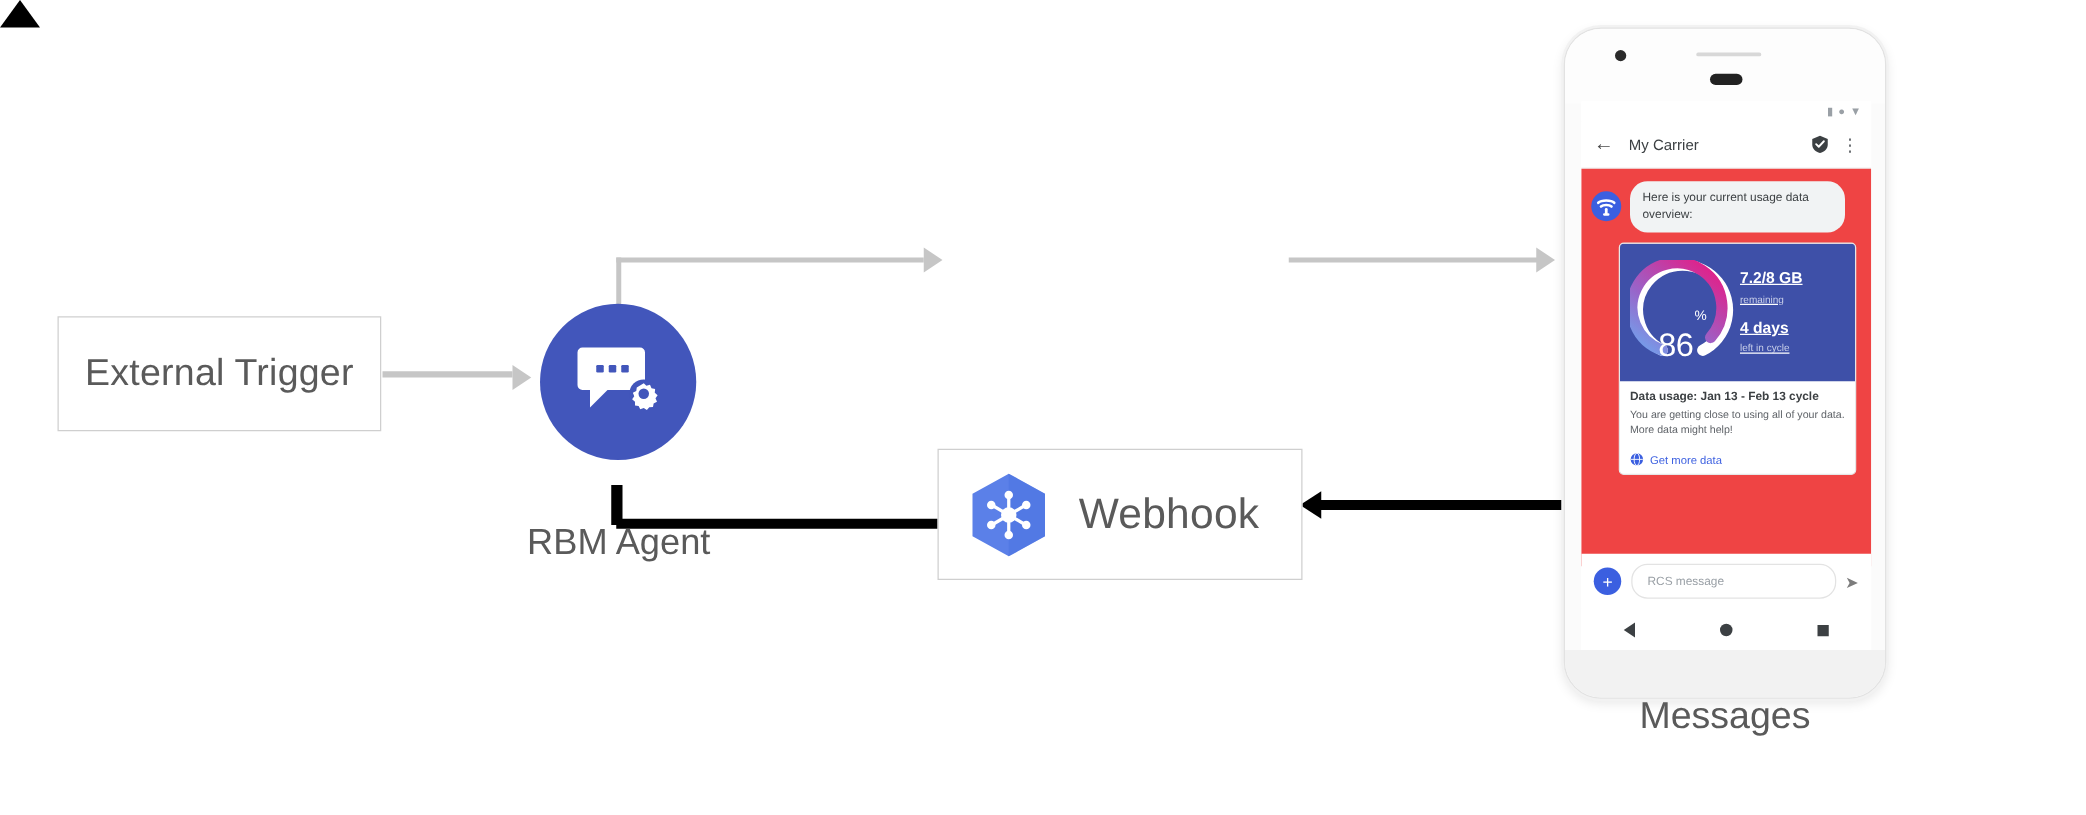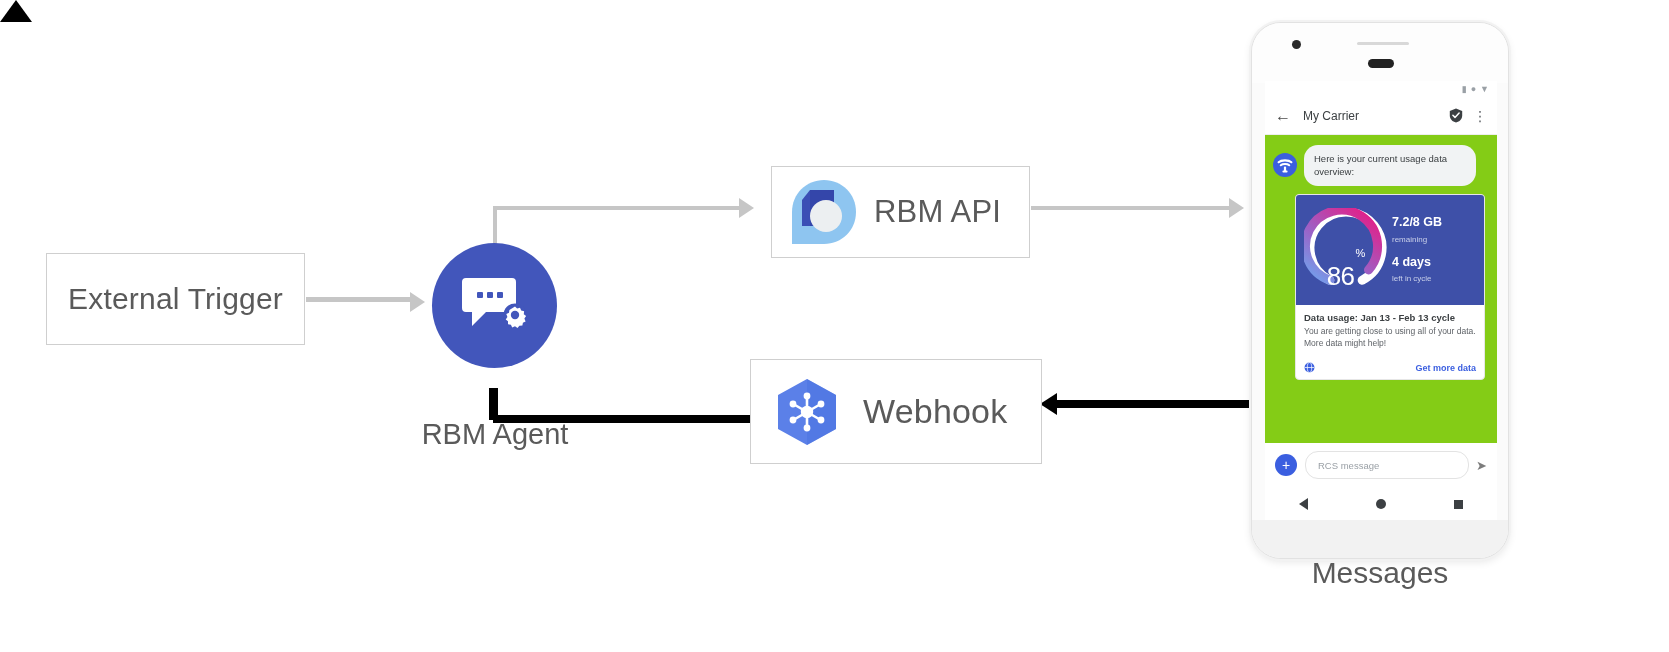--- a/index.html
+++ b/index.html
@@ -125,21 +125,21 @@
 
   #app-bar {
     height: 38px; display: flex; align-items: center; padding: 0 10px;
     background: #fff; border-bottom: 1px solid #eeeeee;
   }
   #app-bar .back { font-size: 16px; color: #4a4a4a; }
   #app-bar .title { font-size: 12px; color: #3c4043; margin-left: 12px; flex: 1; }
   #app-bar .shield { width: 14px; height: 15px; position: relative; }
   #app-bar .more { font-size: 14px; color: #5f6368; margin-left: 10px; letter-spacing: 0; }
 
-  #chat-area { position: relative; height: 318px; background: #84cc16; padding: 10px 0 0 0; }
+  #chat-area { position: relative; height: 318px; background: #ef4444; padding: 10px 0 0 0; }
 
   .msg-row { display: flex; align-items: flex-start; padding: 0 8px; }
   .avatar {
     width: 24px; height: 24px; border-radius: 50%; background: #3b5fe0;
     flex: 0 0 24px; margin-top: 8px; position: relative;
   }
   .bubble {
     background: #f1f3f4; border-radius: 14px; padding: 7px 10px;
     margin-left: 7px; max-width: 172px;
     font-size: 9.5px; line-height: 1.4; color: #3c4043;
@@ -155,32 +155,32 @@
   }
   .gauge-wrap { position: relative; width: 84px; height: 84px; margin-left: 8px; }
   .gauge-text {
     position: absolute; left: 0; top: 0; width: 100%; height: 100%;
     display: flex; align-items: flex-end; justify-content: center;
     color: #fff;
   }
   .gauge-num { font-size: 26px; font-weight: 300; letter-spacing: -.5px; }
   .gauge-pct { font-size: 11px; font-weight: 300; margin-left: 1px; align-self: center; margin-top: 6px; }
 
-  .hero-right { color: #fff; flex: 1; padding-left: 4px; padding-right: 6px; }
+  .hero-right { color: #fff; flex: 1; padding-left: 4px; padding-right: 6px; text-decoration: underline; }
   .hero-big { font-size: 12.5px; font-weight: bold; line-height: 1.1; }
   .hero-small { font-size: 8px; color: #c8cfe9; margin-top: 5px; }
   .hero-gap { height: 12px; }
 
   .card-body { padding: 7px 8px 6px 8px; }
   .card-title { font-size: 9.5px; font-weight: bold; color: #3c4043; }
   .card-desc { font-size: 8.5px; color: #5f6368; line-height: 1.45; margin-top: 2px; }
   .card-action {
     margin-top: 7px; padding-top: 6px;
-    display: flex; align-items: center; justify-content: space-between;
-    font-size: 9px; color: #3b5fe0; font-weight: bold;
+    display: flex; align-items: center; justify-content: flex-start;
+    font-size: 9px; color: #3b5fe0; font-weight: normal;
   }
   .globe-ico { width: 11px; height: 11px; margin-right: 5px; }
 
   #composer {
     position: absolute; left: 0; bottom: 34px; width: 100%; height: 44px;
     display: flex; align-items: center; padding: 0 10px; background: #fff;
   }
   #plus-btn {
     width: 22px; height: 22px; border-radius: 50%; background: #3b5fe0; flex: 0 0 22px;
     color: #fff; display: flex; align-items: center; justify-content: center; font-size: 14px; line-height: 1;
@@ -251,31 +251,20 @@
       <rect x="37" y="18" width="6" height="6" rx="1" fill="#4256bb"></rect>
       <g transform="translate(45,31)">
         <circle cx="10" cy="10" r="11.5" fill="#4256bb"></circle>
         <path d="M10 1.5 l2.1 2.0 2.9 -0.8 1.2 2.8 2.9 0.7 -0.3 3.0 2.3 1.9 -1.7 2.5 1.2 2.8 -2.7 1.3 -0.5 2.9 -3.0 0.1 -1.9 2.3 -2.5 -1.7 -2.8 1.1 -1.3 -2.7 -2.9 -0.4 0 -3.0 -2.3 -1.9 1.7 -2.5 -1.1 -2.8 2.7 -1.3 0.4 -2.9 z" fill="#ffffff"></path>
         <circle cx="10" cy="10" r="4.2" fill="#4256bb"></circle>
       </g>
     </svg>
   </div>
   <div id="rbm-agent-label">RBM Agent</div>
 
-  <div class="node-box" id="rbm-api-box">
-    <div class="rbmapi-logo">
-      <svg width="68" height="68" viewBox="0 0 68 68">
-        <path d="M34 2 C52 2 66 16 66 34 C66 52 52 66 34 66 L2 66 L2 34 C2 16 16 2 34 2 Z" fill="#8ec5f0"></path>
-        <path d="M20 12 L44 12 L44 30 L26 48 L12 48 L12 22 Z" fill="#3b4fb5"></path>
-        <path d="M20 12 L44 12 L44 30 L26 48 L20 48 Z" fill="#2f3fa0" opacity="0.55"></path>
-        <circle cx="36" cy="38" r="16" fill="#eceff1"></circle>
-      </svg>
-    </div>
-    <span class="node-label">RBM API</span>
-  </div>
 
   <div class="node-box" id="webhook-box">
     <div class="webhook-logo">
       <svg width="76" height="76" viewBox="0 0 76 76">
         <polygon points="38,5 67,21 67,55 38,71 9,55 9,21" fill="#5b80e8"></polygon>
         <polygon points="38,5 67,21 67,55 38,71" fill="#4a72e0" opacity="0.55"></polygon>
         <circle cx="38" cy="38" r="6.2" fill="#ffffff"></circle>
         <circle cx="38" cy="22" r="3.4" fill="#ffffff"></circle>
         <circle cx="52" cy="30" r="3.4" fill="#ffffff"></circle>
         <circle cx="52" cy="46" r="3.4" fill="#ffffff"></circle>

